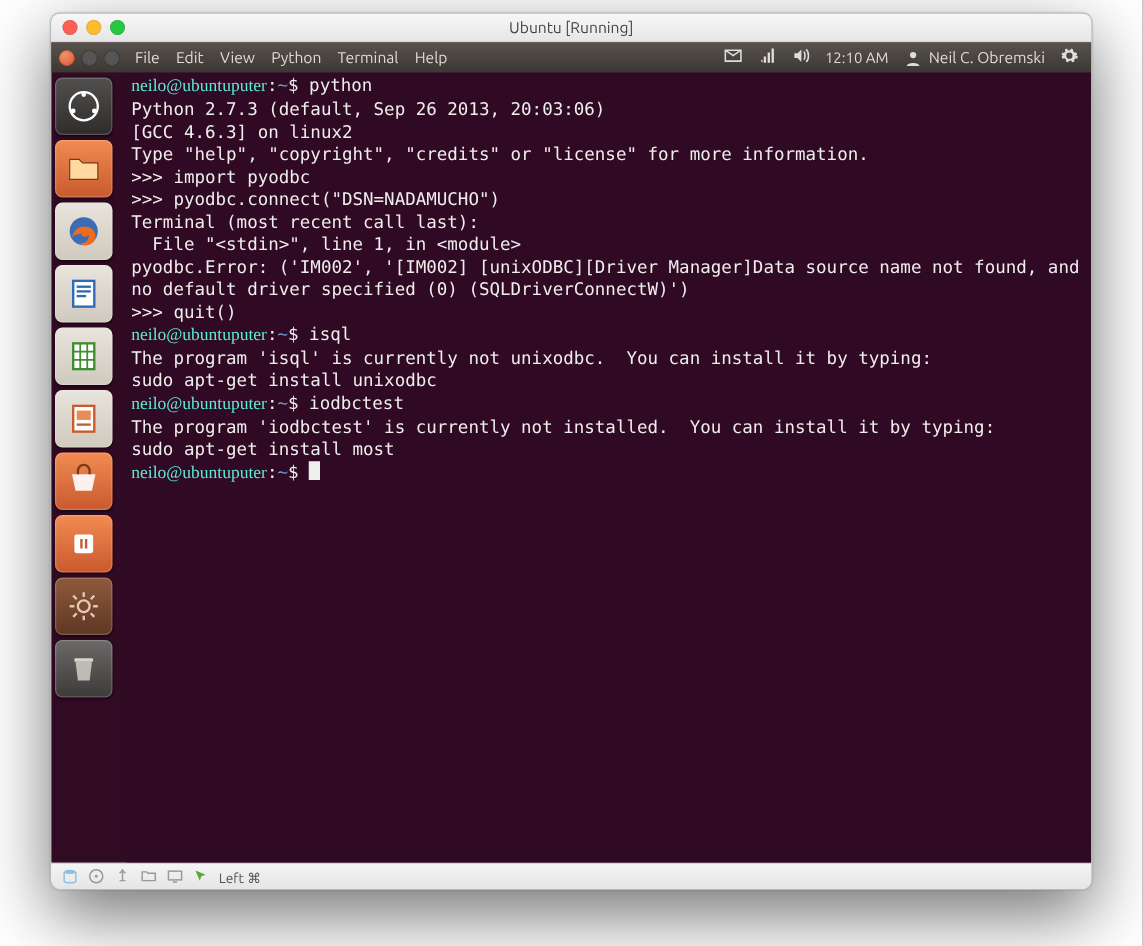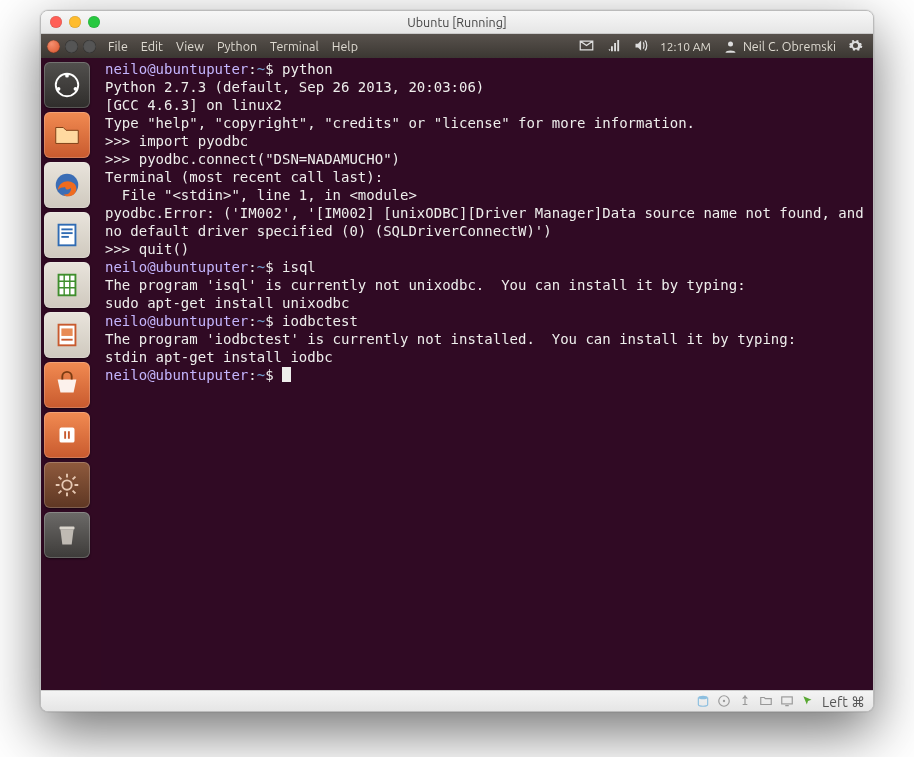--- a/index.html
+++ b/index.html
@@ -38,26 +38,26 @@
   .licon svg{width:30px;height:30px;}
   .licon.orange{background:linear-gradient(#f28b52,#c85a2e);}
   .licon.dark{background:linear-gradient(#52504e,#2f2d2b);}
   .licon.brown{background:linear-gradient(#8f5a3d,#5e3723);}
   .licon.gray{background:linear-gradient(#6c6a68,#3d3b39);}
   .licon.neutral{background:linear-gradient(#e9e4dc,#cfc9be);}
   
   .terminal{flex:1;margin-top:24px;background:#300a24;position:relative;}
   .terminal pre{margin:0;padding:2px 4px;color:#eeeeec;font:14px/18px "DejaVu Sans Mono","Ubuntu Mono",monospace;
     white-space:pre-wrap;word-break:break-all;}
-  .prompt{color:#c4b5fd;}
+  .prompt{color:#5eead4;font-family:Liberation Serif, serif;}
   .path{color:#729fcf;}
   .cursor{display:inline-block;width:9px;height:15px;background:#eeeeec;vertical-align:-2px;}
   
   .mac-status{height:22px;background:linear-gradient(#f4f4f4,#e4e4e4);border-top:1px solid #ccc;
-    display:flex;align-items:center;justify-content:flex-end;gap:7px;padding:0 8px;font-size:14px;color:#555;}
+    display:flex;align-items:center;justify-content:flex-start;gap:7px;padding:0 8px;font-size:11px;color:#555;}
   .mac-status svg{width:14px;height:14px;fill:#777;}
 </style>
 </head>
 <body>
 <div class="stage">
 
 <div class="mac-window">
 
   <div class="mac-titlebar">
     <div class="mac-lights">
@@ -194,21 +194,21 @@
 <span>&gt;&gt;&gt; pyodbc.connect("DSN=NADAMUCHO")</span>
 <span>Terminal (most recent call last):</span>
 <span>  File "&lt;stdin&gt;", line 1, in &lt;module&gt;</span>
 <span>pyodbc.Error: ('IM002', '[IM002] [unixODBC][Driver Manager]Data source name not found, and no default driver specified (0) (SQLDriverConnectW)')</span>
 <span>&gt;&gt;&gt; quit()</span>
 <span class="prompt">neilo@ubuntuputer</span><span>:</span><span class="path">~</span><span>$ </span><span>isql</span>
 <span>The program 'isql' is currently not unixodbc.  You can install it by typing:</span>
 <span>sudo apt-get install unixodbc</span>
 <span class="prompt">neilo@ubuntuputer</span><span>:</span><span class="path">~</span><span>$ </span><span>iodbctest</span>
 <span>The program 'iodbctest' is currently not installed.  You can install it by typing:</span>
-<span>stdin apt-get install iodbc</span>
+<span>sudo apt-get install most</span>
 <span class="prompt">neilo@ubuntuputer</span><span>:</span><span class="path">~</span><span>$ </span><span class="cursor"></span></pre>
     </div>
 
   </div>
 
   <div class="mac-status">
     <span><svg viewBox="0 0 24 24">
             <ellipse cx="12" cy="6" rx="8" ry="3" fill="#8cbfe0"></ellipse>
             <path d="M4 6v12c0 1.7 3.6 3 8 3s8-1.3 8-3V6" fill="none" stroke="#8cbfe0" stroke-width="2"></path>
           </svg></span>

